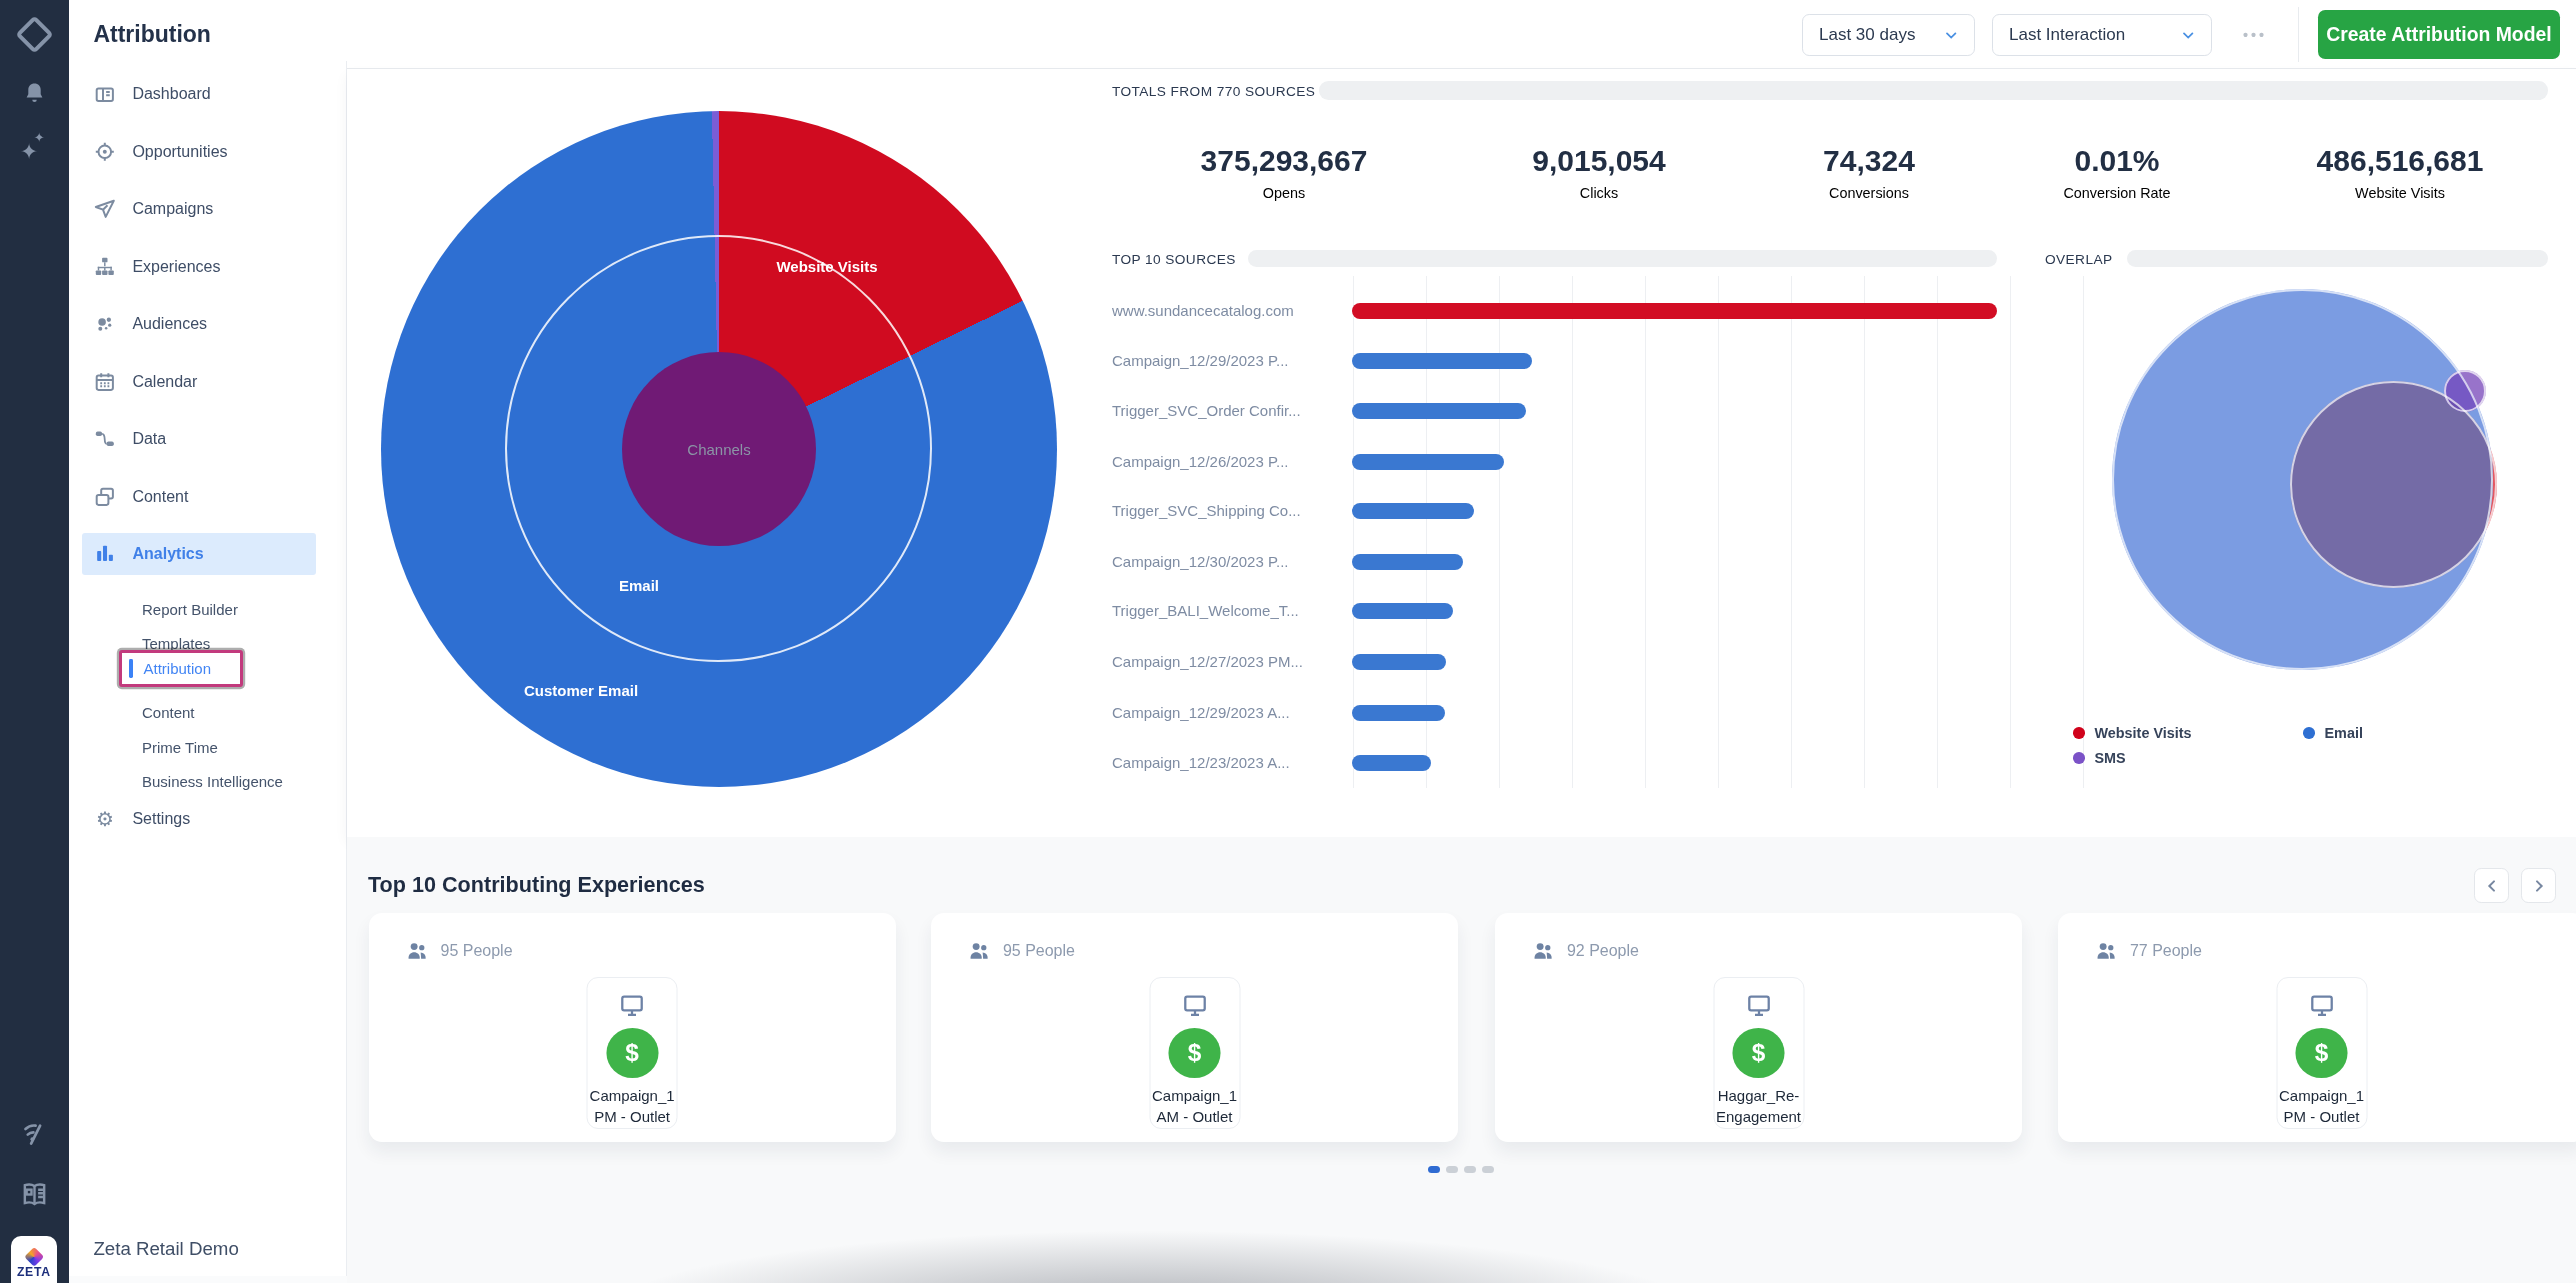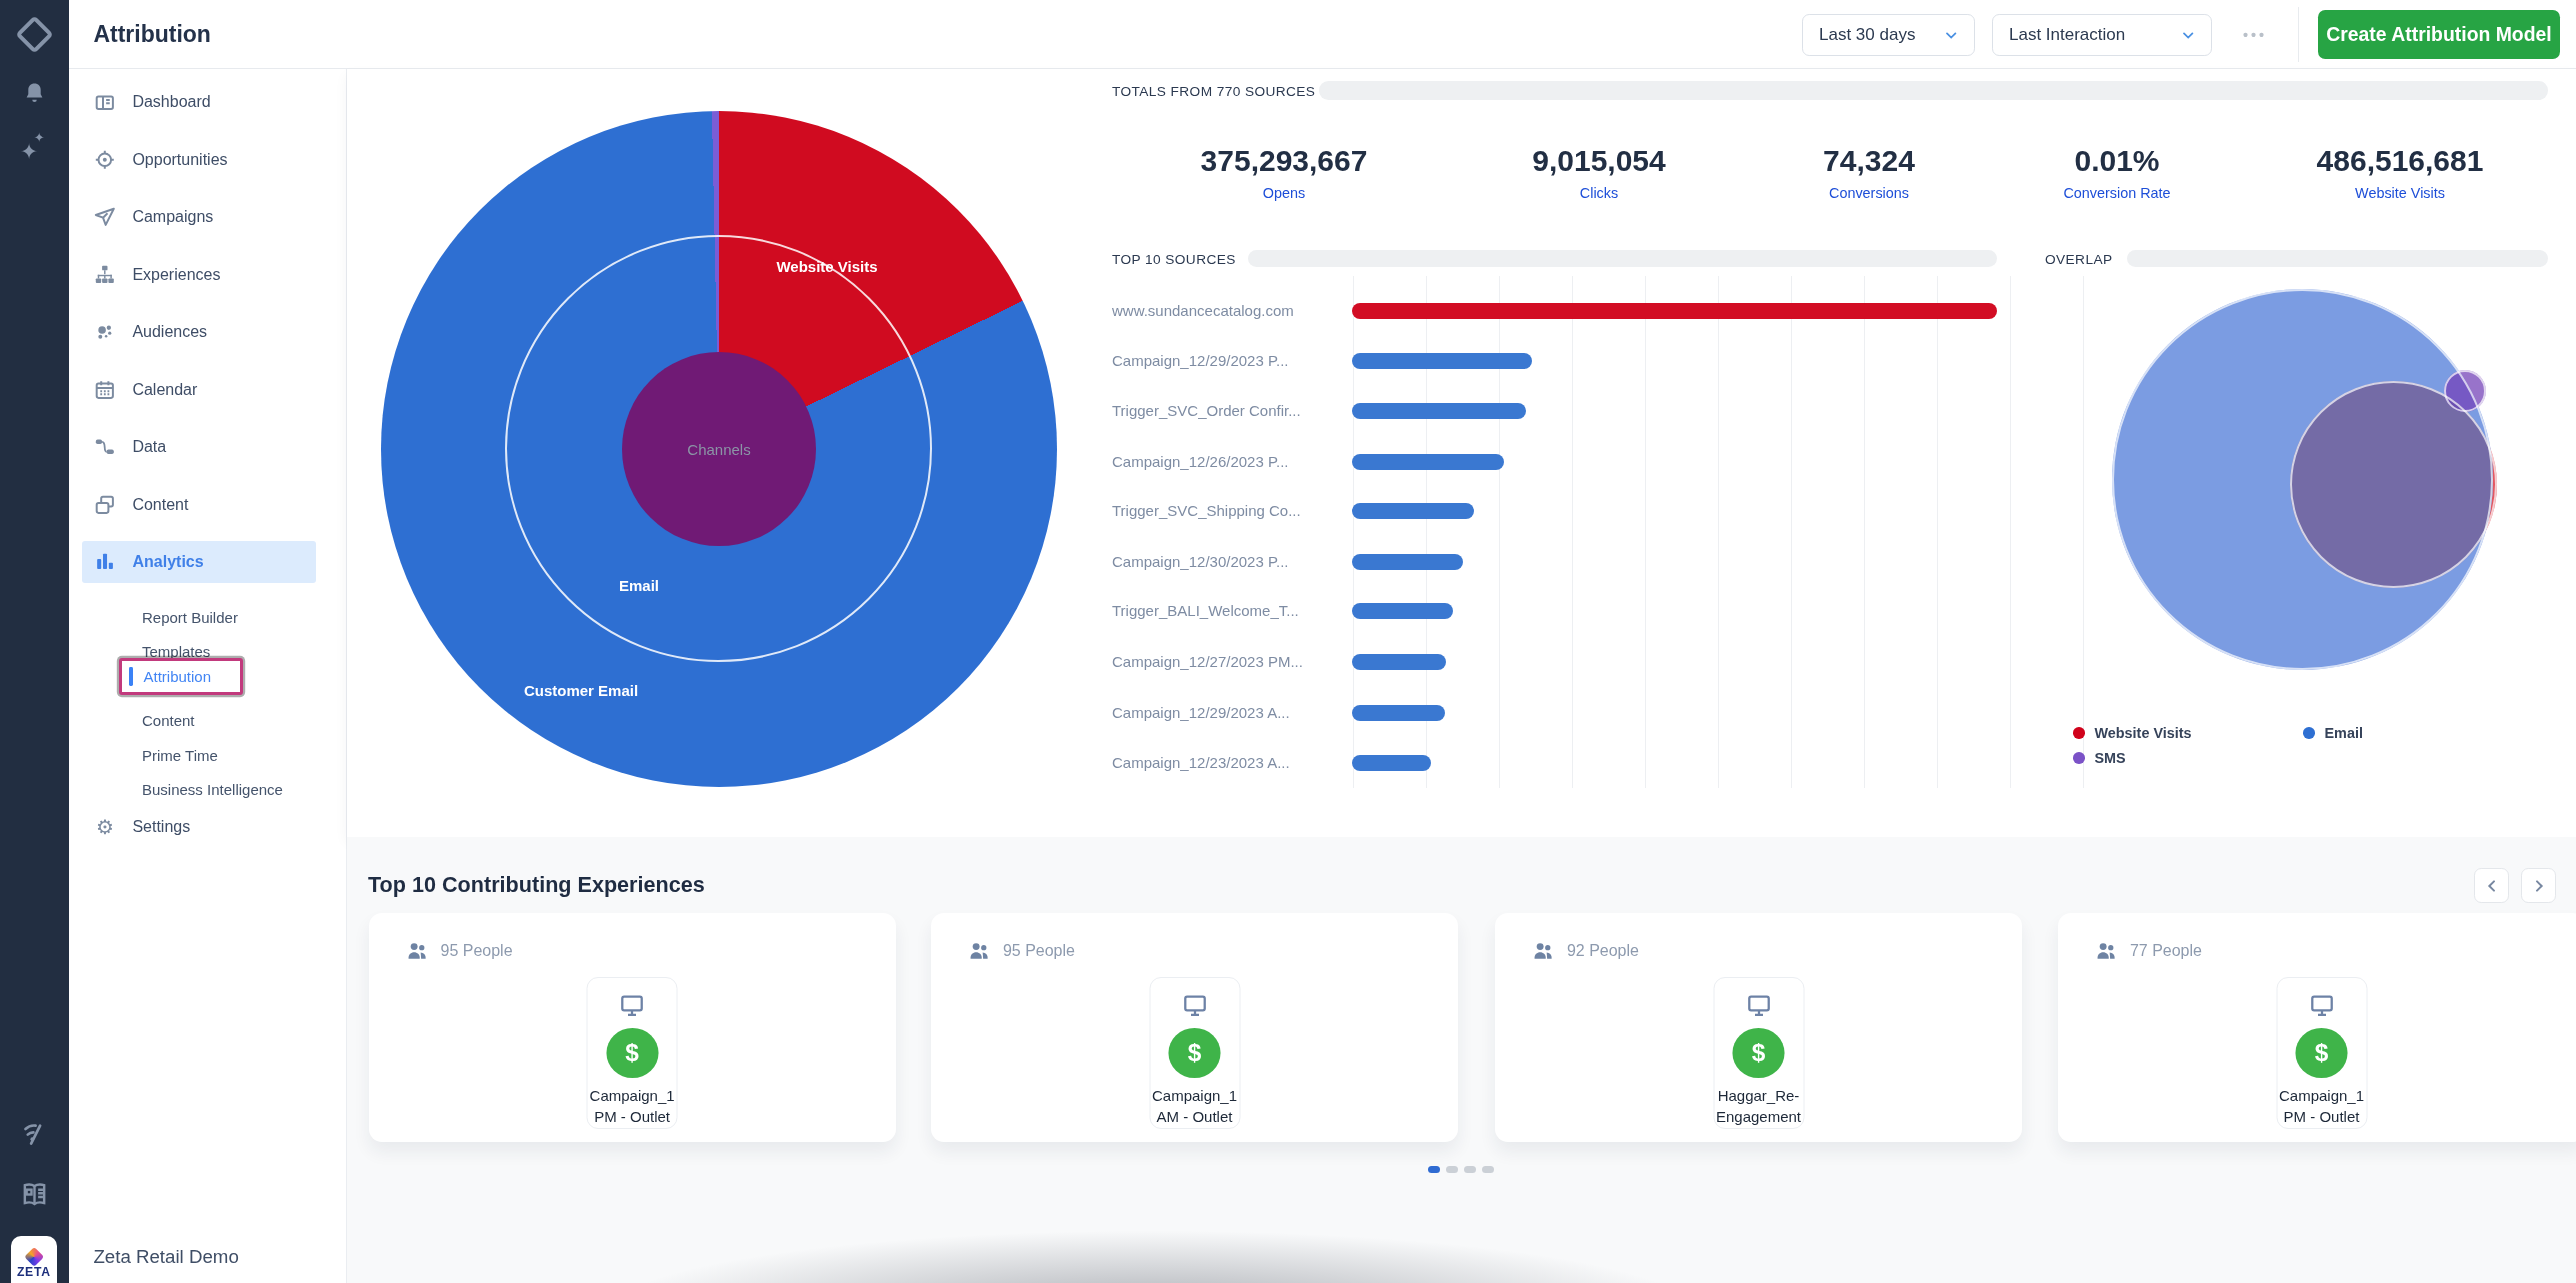--- a/index.html
+++ b/index.html
@@ -25,21 +25,21 @@
   .dd{position:absolute;top:14.4px;height:42px;background:#fff;border:1.4px solid #DCE1E8;border-radius:7.2px;
       display:flex;align-items:center;justify-content:space-between;padding:0 16px;font-size:17px;color:#2C3A50;cursor:pointer;}
   .dd svg{margin-left:18.7px;}
   .more-btn{position:absolute;left:2161px;top:20px;width:50px;height:29px;display:flex;align-items:center;justify-content:center;
             color:#B9C0C9;font-size:14.4px;letter-spacing:2.9px;font-weight:bold;cursor:pointer;}
   .tb-divider{position:absolute;left:2229px;top:7.2px;width:1.4px;height:55px;background:#E8EBEF;}
   .create-btn{position:absolute;left:2249px;top:10px;width:242px;height:49px;background:#27A444;border-radius:7.2px;
               display:flex;align-items:center;justify-content:center;color:#fff;font-size:19.4px;font-weight:bold;cursor:pointer;}
 
   
-  .sidebar{position:absolute;left:69px;top:69px;width:278px;height:1215px;background:#fff;border-right:1.4px solid #EAEDF1;}
+  .sidebar{position:absolute;left:69px;top:61px;width:278px;height:1215px;background:#fff;border-right:1.4px solid #EAEDF1;}
   .nav-item{position:absolute;left:0;width:100%;height:58px;display:flex;align-items:center;padding-left:24.4px;
             font-size:16px;color:#3E4D66;cursor:pointer;}
   .nav-ico{width:23px;height:23px;margin-right:16px;display:flex;align-items:center;justify-content:center;color:#7C8BA0;flex:none;}
   .analytics-pill{position:absolute;left:13px;top:472px;width:234px;height:42px;background:#DCEBFD;border-radius:3px;
                   display:flex;align-items:center;padding-left:11.5px;font-size:16px;color:#4080E8;font-weight:bold;cursor:pointer;}
   .sub-item{position:absolute;left:0;width:100%;height:35px;display:flex;align-items:flex-end;padding-left:73px;
             font-size:15px;color:#44536B;cursor:pointer;}
   .attr-box{position:absolute;left:50px;top:589px;width:124px;height:37px;background:#fff;border:3.6px solid #C23A7D;border-radius:2.9px;
             box-shadow:0 0 0 2.2px rgba(0,0,0,.32);display:flex;align-items:center;cursor:pointer;}
   .attr-accent{width:4.3px;height:18.7px;background:#3B82F6;margin-left:7.2px;margin-right:10px;border-radius:1.4px;}
@@ -56,21 +56,21 @@
   .donut-wrap{position:absolute;left:34px;top:42px;width:676px;height:676px;}
   .donut{width:676px;height:676px;border-radius:50%;}
   .ring-sep{position:absolute;left:124px;top:124px;width:427px;height:427px;border:2.2px solid rgba(255,255,255,.85);border-radius:50%;}
   .hole{position:absolute;left:241px;top:241px;width:194px;height:194px;background:#701a75;border-radius:50%;
         display:flex;align-items:center;justify-content:center;font-size:15px;color:#8B95A6;}
   .donut-lab{position:absolute;transform:translate(-50%,-50%);color:#fff;font-size:15px;font-weight:bold;white-space:nowrap;}
 
   
   .stat{position:absolute;top:75px;transform:translateX(-50%);text-align:center;}
   .stat-val{font-size:30px;font-weight:bold;color:#222F44;}
-  .stat-lab{margin-top:7.2px;font-size:14.4px;color:#1d4ed8;}
+  .stat-lab{margin-top:7.2px;font-size:14.4px;color:#000000;}
 
   
   .gridlines{position:absolute;left:1006px;top:207px;width:798px;height:512px;
              background:repeating-linear-gradient(to right,#EDEFF2 0 1.4px,transparent 1.4px 73px);}
   .src-row{position:absolute;left:765px;height:17px;display:flex;align-items:center;}
   .src-label{width:231px;font-size:15px;color:#7E8CA3;white-space:nowrap;overflow:hidden;cursor:pointer;}
   .src-track{width:645px;height:16px;margin-left:9.3px;}
   .src-bar{height:16px;border-radius:8px;}
 
   

